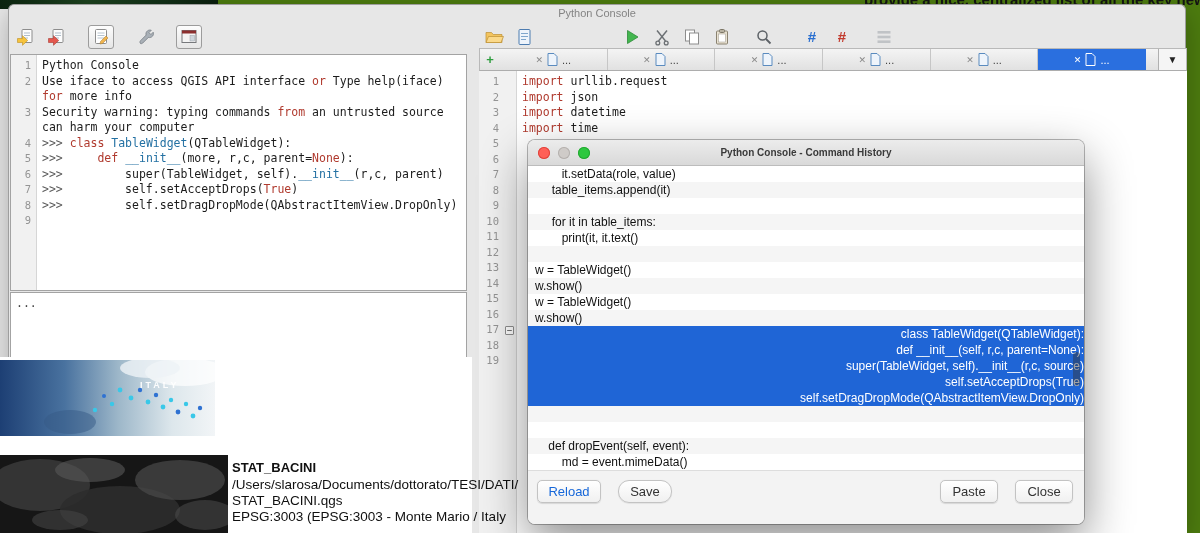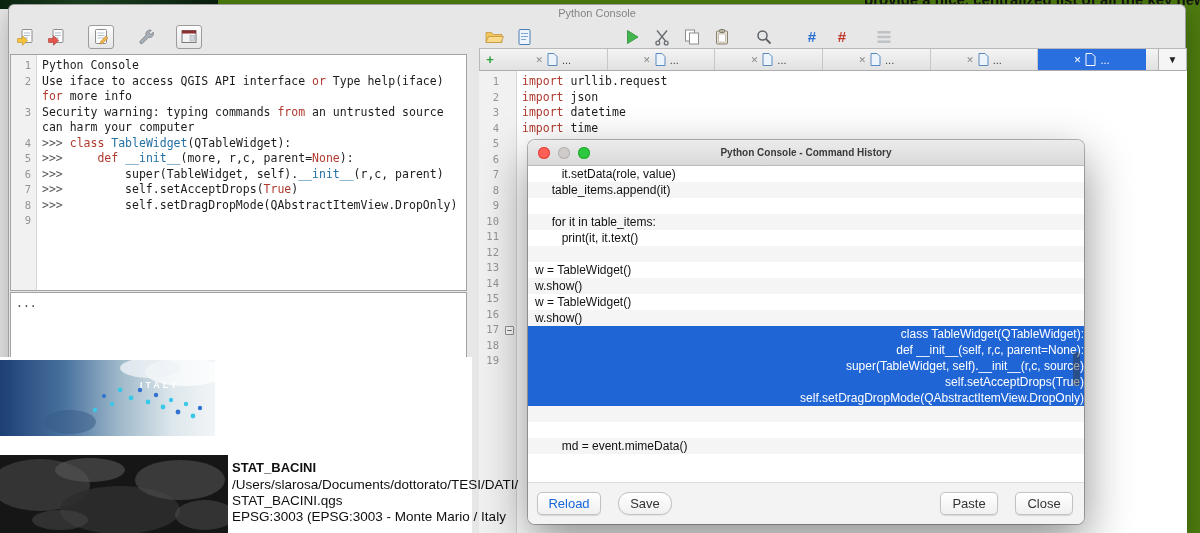--- a/index.html
+++ b/index.html
@@ -81,21 +81,21 @@
   .lights { position:absolute; left:10px; top:7px; display:flex; gap:8px; }
   .light { width:12px; height:12px; border-radius:50%; }
   .l-red   { background:#ff5f57; box-shadow:inset 0 0 0 1px #de433c; }
   .l-gray  { background:#cfcbc8; box-shadow:inset 0 0 0 1px #b4b0ad; }
   .l-green { background:#2dc83f; box-shadow:inset 0 0 0 1px #24a732; }
   .hlist { position:absolute; left:0; right:0; top:26px; bottom:42px; background:#fff; overflow:hidden; }
   .hrow { height:16px; line-height:16px; font-size:12px; padding-left:7px; white-space:pre; color:#111; }
   .hrow:nth-child(even) { background:#f5f5f5; }
   .hrow.sel { background:#1f65d6; color:#fff;text-align:right; }
   .dscroll { position:absolute; right:4px; top:212px; width:7px; height:34px; border-radius:3.5px; background:rgba(50,50,50,.45); }
-  .dlg-buttons { position:absolute; left:0; right:0; bottom:0; height:42px; background:#f3f3f3; border-top:1px solid #dddddd; }
+  .dlg-buttons { position:absolute; left:0; right:0; bottom:0; height:54px; background:#f3f3f3; border-top:1px solid #dddddd; }
   .mbtn { position:absolute; top:9px; height:23px; border:1px solid #c3c3c3; border-radius:5px;
           background:linear-gradient(#ffffff,#f0f0f0); font-size:13px; color:#333;
           box-shadow:0 .5px 1px rgba(0,0,0,.12); font-family:"Liberation Sans",sans-serif; }
   #btn-reload { left:9px;  width:64px; color:#1667d9; }
   #btn-save   { left:90px; width:54px;border-radius:11px; }
   #btn-paste  { left:412px; width:58px; }
   #btn-close  { left:487px; width:58px; }
 </style>
 </head>
 <body>
@@ -486,20 +486,21 @@
         <div class="hrow">w.show()</div>
         <div class="hrow">w = TableWidget()</div>
         <div class="hrow">w.show()</div>
         <div class="hrow sel">class TableWidget(QTableWidget):</div>
         <div class="hrow sel">    def __init__(self, r,c, parent=None):</div>
         <div class="hrow sel">        super(TableWidget, self).__init__(r,c, source)</div>
         <div class="hrow sel">        self.setAcceptDrops(True)</div>
         <div class="hrow sel">        self.setDragDropMode(QAbstractItemView.DropOnly)</div>
         <div class="hrow"></div>
         <div class="hrow"></div>
+        <div class="hrow">    def dropEvent(self, event):</div>
         <div class="hrow">        md = event.mimeData()</div>
       </div>
     <div class="dscroll"></div>
     <div class="dlg-buttons">
       <button class="mbtn" id="btn-reload">Reload</button>
       <button class="mbtn" id="btn-save">Save</button>
       <button class="mbtn" id="btn-paste">Paste</button>
       <button class="mbtn" id="btn-close">Close</button>
     </div>
   </div>

